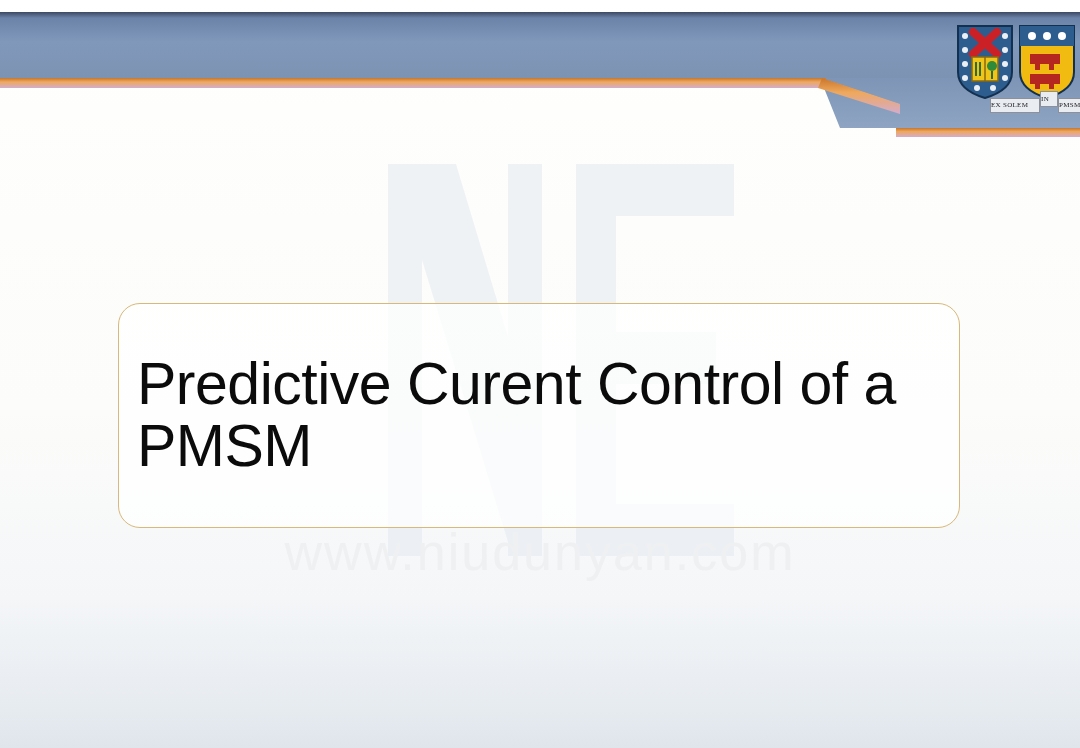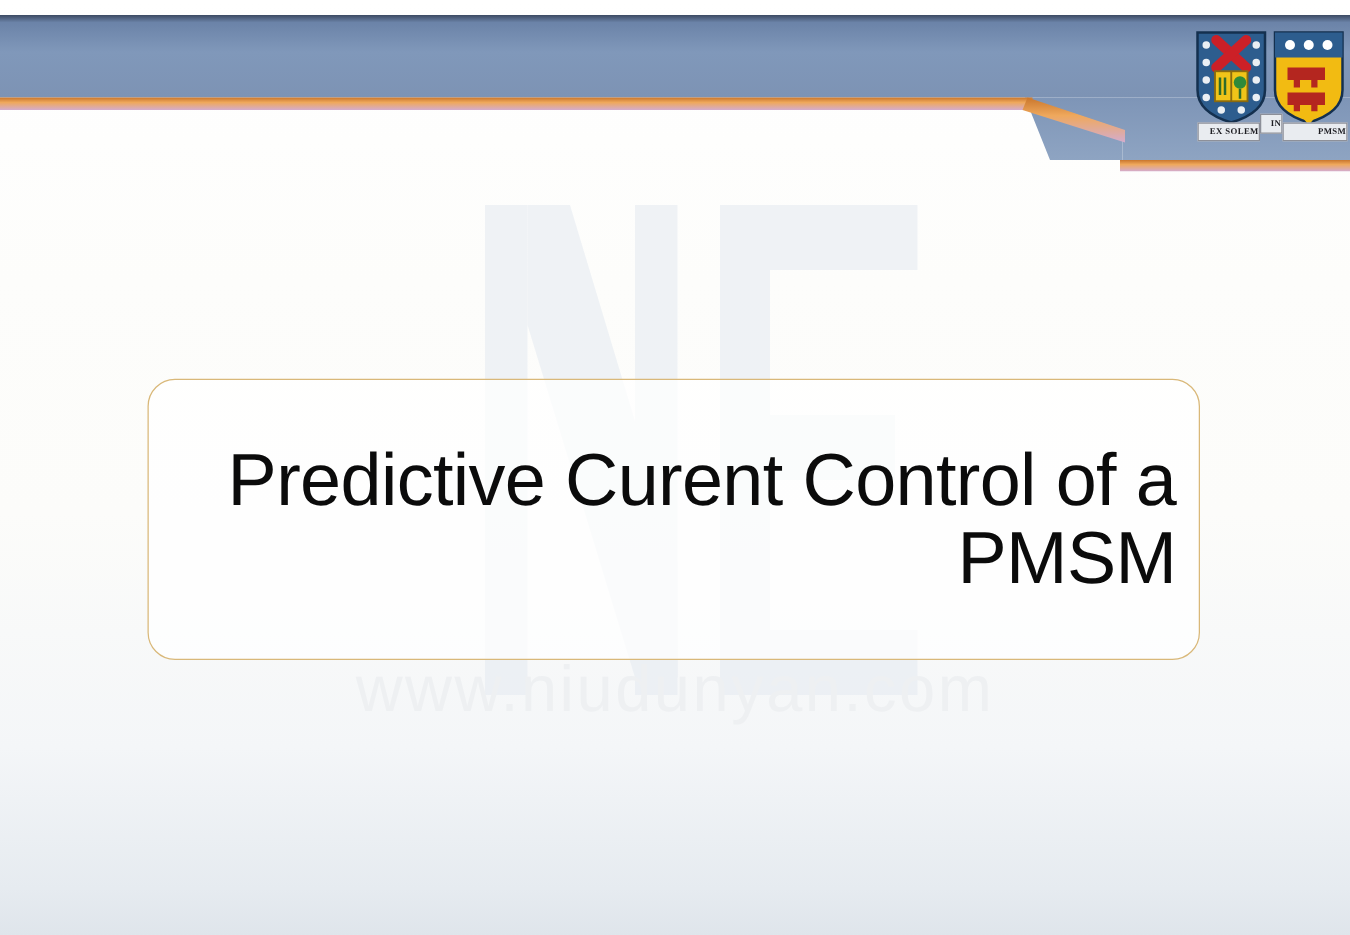--- a/index.html
+++ b/index.html
@@ -76,27 +76,28 @@
     height: 17px;
   }
   .motto-seg {
     position: absolute;
     background: #e9ecf0;
     border: 1px solid #8d9099;
     height: 13px;
     top: 2px;
     font-size: 7px;
     line-height: 13px;
-    text-align: right;
+    text-align: left;
     color: #1d1d22;
     font-family: "Liberation Serif", serif;
     letter-spacing: 0.3px;
-    font-weight: bold;
+    font-weight: normal;
     overflow: hidden;
     white-space: nowrap;
+    margin-left: 32px;
   }
   .motto-left  { left: 4px;  width: 48px; }
   .motto-mid   { left: 54px; width: 16px; top: -5px; height: 14px; line-height: 14px; font-size: 7px; }
   .motto-right { left: 72px; width: 50px; }
 
   
   .title-card {
     position: absolute;
     left: 118px;
     top: 303px;
@@ -109,21 +110,21 @@
     display: flex;
     align-items: center;
     justify-content: center;
   }
   .title-text {
     font-family: "Liberation Sans", sans-serif;
     font-size: 59px;
     line-height: 1.05;
     font-weight: 400;
     color: #0b0b0b;
-    text-align: right;
+    text-align: left;
     letter-spacing: -0.5px;
     padding: 0 18px;
     max-width: 810px;
   }
 </style>
 </head>
 <body>
 
 <div id="slide">
 

